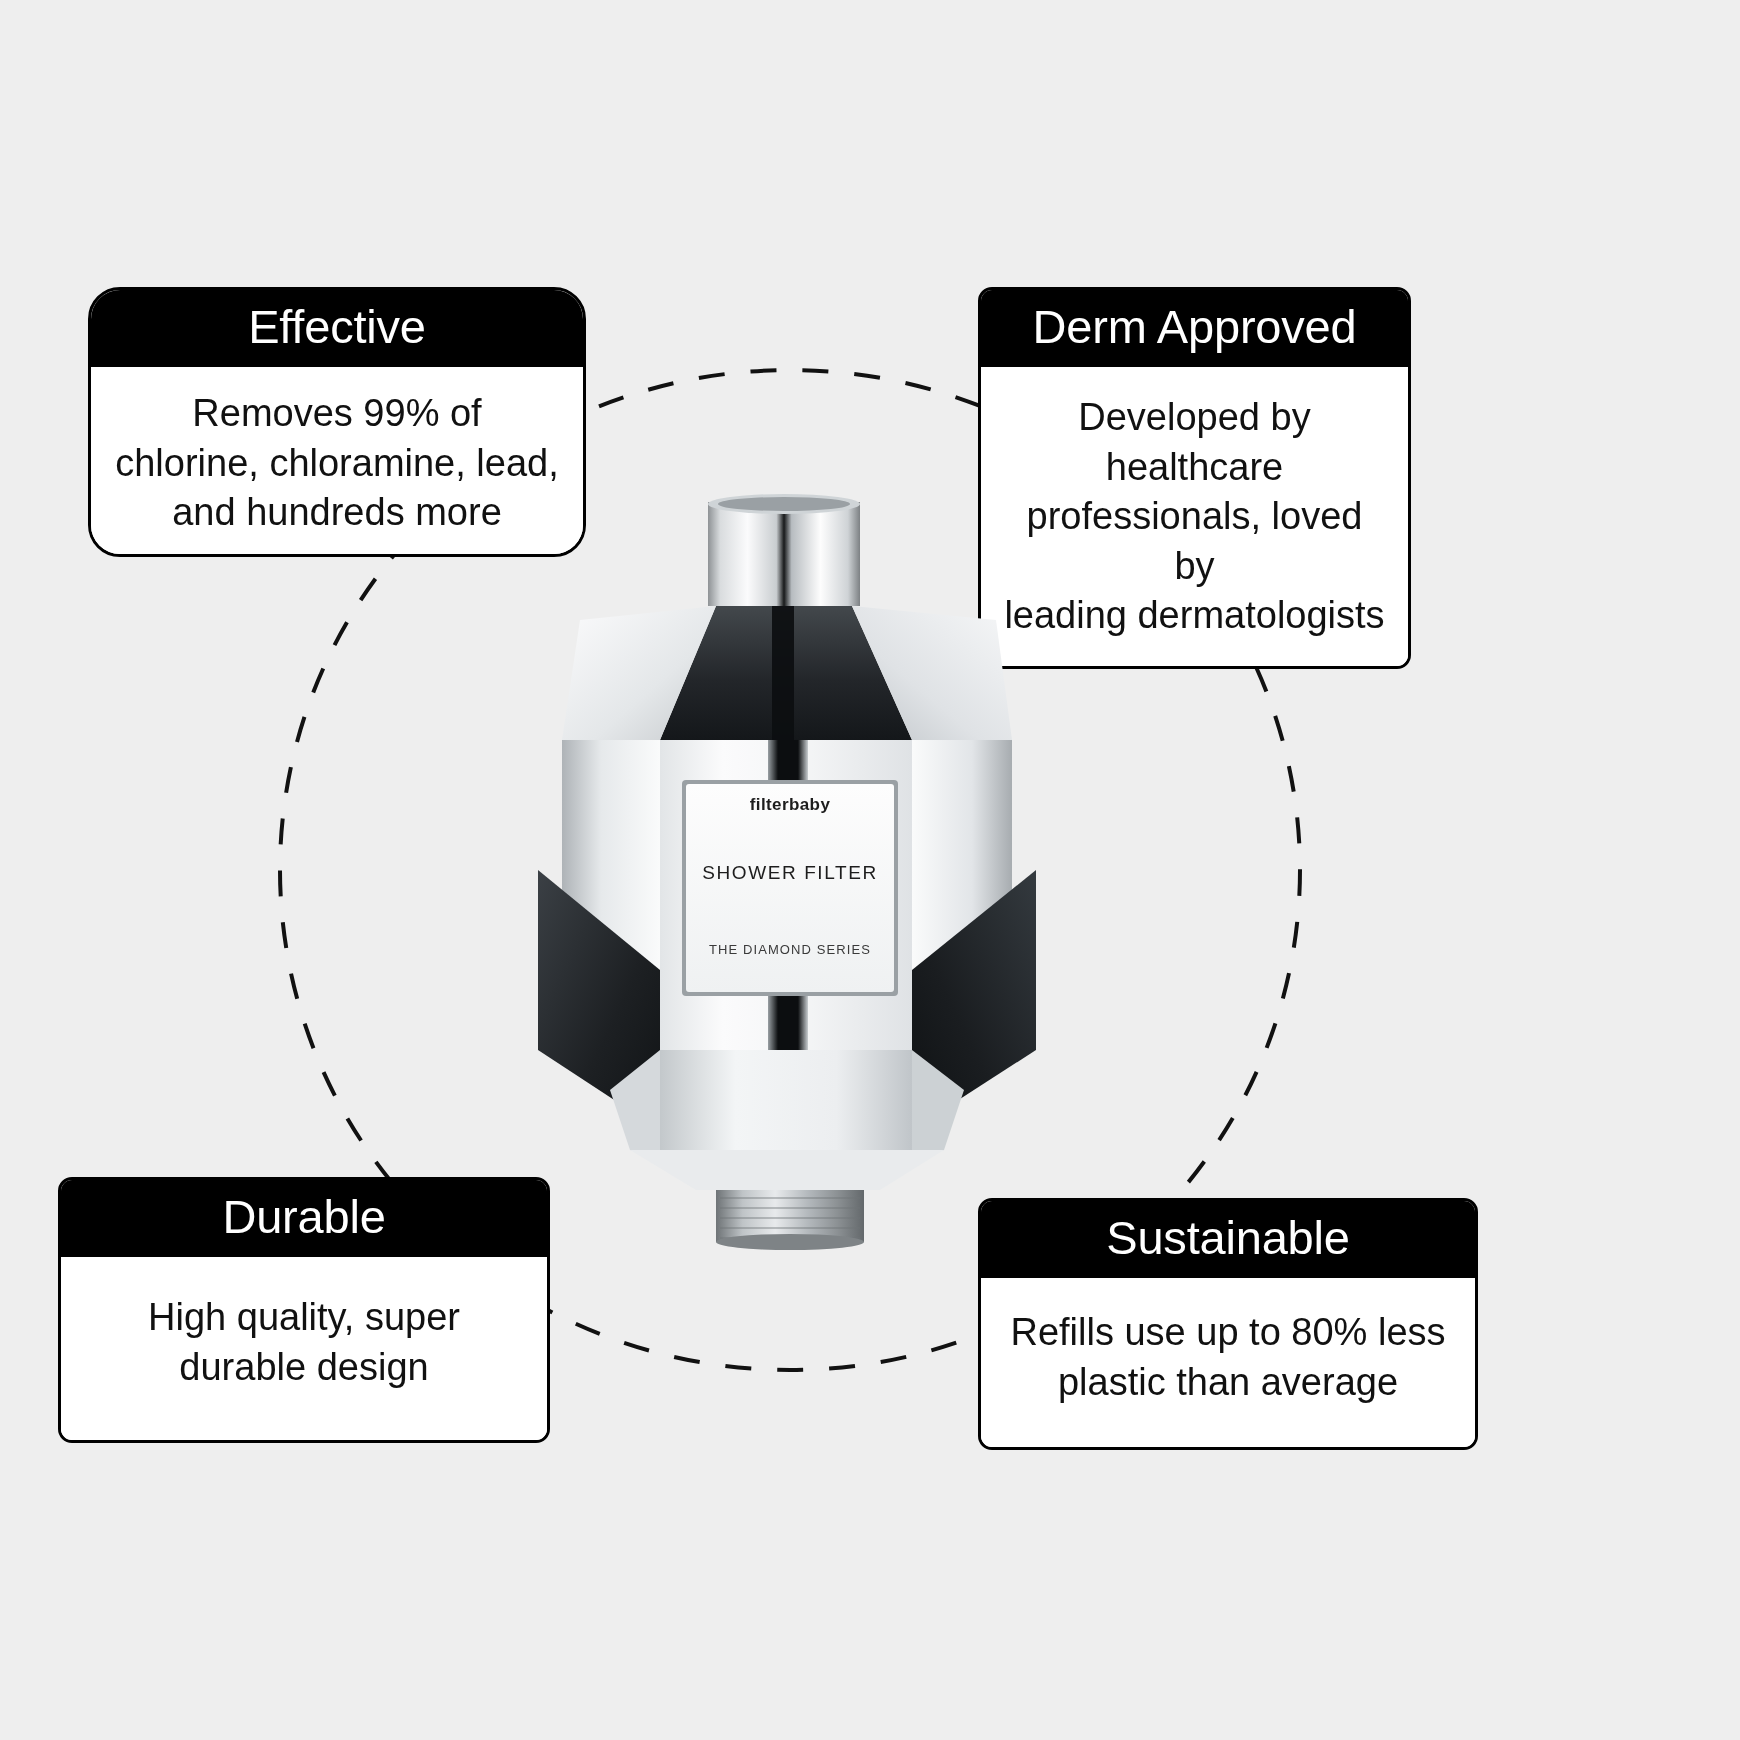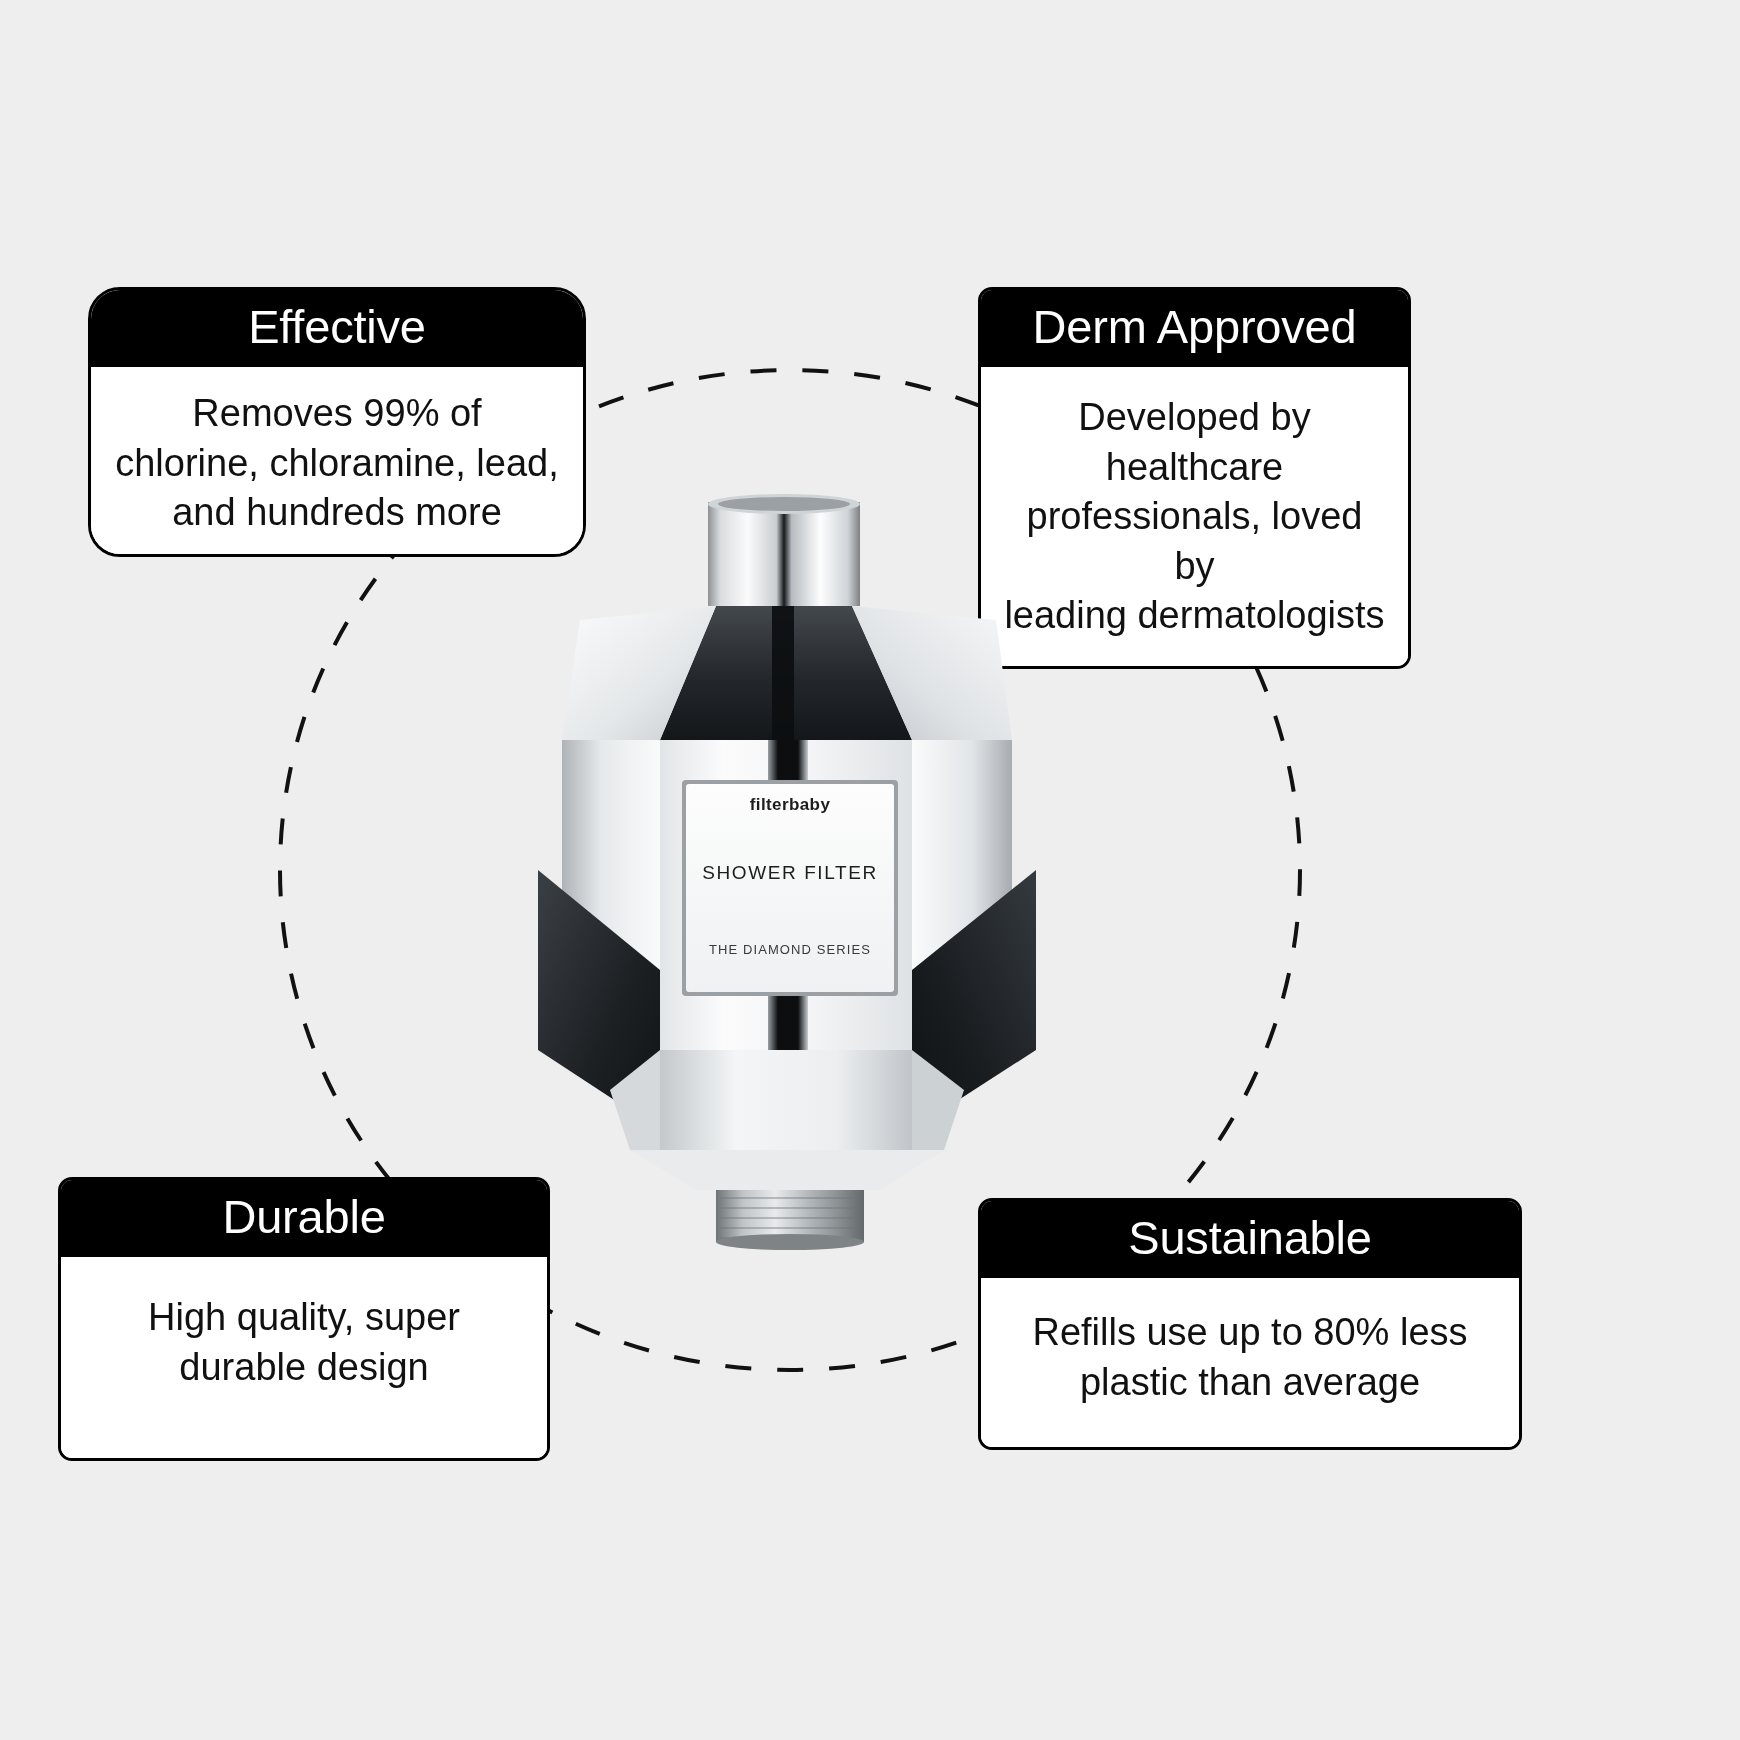--- a/index.html
+++ b/index.html
@@ -52,23 +52,23 @@
     font-size:38px;
     font-weight:400;
     line-height:1.30;
     padding:26px 22px 26px;
     white-space:pre-line;
   }
 
   #card-effective   {left:88px;  top:287px;  width:498px;border-radius:32px;}
   #card-derm        {left:978px; top:287px;  width:433px;}
   #card-durable     {left:58px;  top:1177px; width:492px;}
-  #card-sustainable {left:978px; top:1198px; width:544px;}
-
-  #card-durable .card-body{padding-top:36px;padding-bottom:66px;}
+  #card-sustainable {left:978px; top:1198px; width:500px;}
+
+  #card-durable .card-body{padding-top:36px;padding-bottom:48px;}
   #card-sustainable .card-body{padding-top:30px;padding-bottom:40px;}
   #card-effective .card-body{padding-top:22px;padding-bottom:16px;}
 
   
   .product{position:absolute;left:520px;top:490px;width:540px;height:760px;}
   .product svg{display:block;width:540px;height:760px;}
 
   .label-text{position:absolute;left:0;width:540px;text-align:center;color:#1d1d1d;}
   #lbl-brand{top:305px;font-size:17px;font-weight:700;letter-spacing:0.4px;}
   #lbl-product{top:372px;font-size:19px;font-weight:400;letter-spacing:1.6px;}

